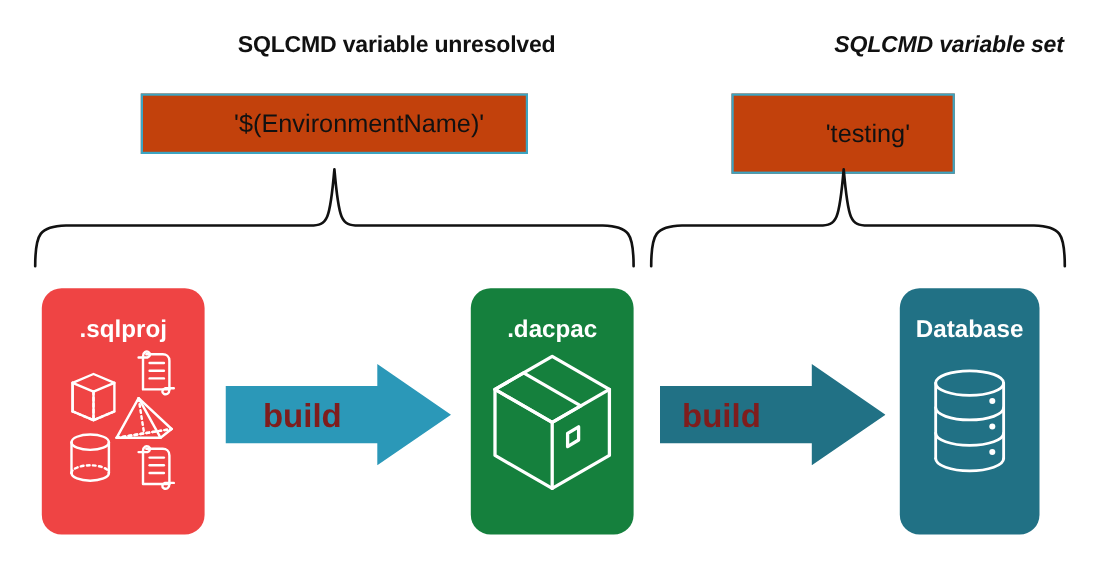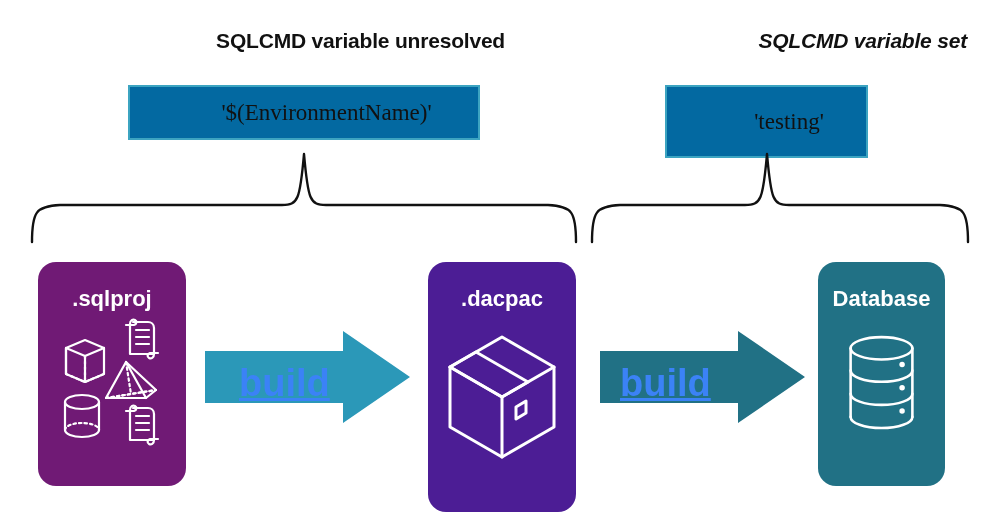--- a/index.html
+++ b/index.html
@@ -30,25 +30,25 @@
     white-space: nowrap;
   }
   #heading-left  { left: 105px; top: 29px; width: 400px; }
   #heading-right { left: 567px; top: 29px; width: 400px; font-style: italic; }
 
   
   .code-box {
     position: absolute;
     box-sizing: border-box;
     border: 2px solid #3ca4c1;
-    background: #0369a1;
+    background: #c2410c;
     display: flex;
     align-items: center;
     justify-content: center;
-    font-family: Liberation Serif, serif;
+    font-family: Liberation Sans, sans-serif;
     font-size: 23px;
     color: #111111;
     white-space: nowrap;
     padding-left: 45px;
   }
   #code-box-left  { left: 128px; top: 85px; width: 352px; height: 55px; }
   #code-box-right { left: 665px; top: 85px; width: 203px; height: 73px; }
 
   
   .brace-svg {
@@ -79,36 +79,35 @@
     white-space: nowrap;
   }
   .stage-art {
     position: absolute;
     left: 0;
     top: 0;
     width: 100%;
     height: 100%;
   }
 
-  #box-sqlproj  { left: 38px;  top: 262px; width: 148px; height: 224px; background: #701a75; }
-  #box-dacpac   { left: 428px; top: 262px; width: 148px; height: 250px; background: #4c1d95; }
+  #box-sqlproj  { left: 38px;  top: 262px; width: 148px; height: 224px; background: #ef4444; }
+  #box-dacpac   { left: 428px; top: 262px; width: 148px; height: 224px; background: #15803d; }
   #box-database { left: 818px; top: 262px; width: 127px; height: 224px; background: #217185; }
 
   
   .arrow {
     position: absolute;
   }
   .arrow-label {
     position: absolute;
     font-family: "Liberation Sans", sans-serif;
     font-weight: bold;
-    font-size: 38px;
-    color: #3b82f6;
-    white-space: nowrap;
-    text-decoration: underline;
+    font-size: 30px;
+    color: #7f1d1d;
+    white-space: nowrap;
   }
   #arrow-build  { left: 205px; top: 331px; width: 205px; height: 92px; }
   #arrow-deploy { left: 600px; top: 331px; width: 205px; height: 92px; }
   #arrow-build-label  { left: 239px; top: 362px; }
   #arrow-deploy-label { left: 620px; top: 362px; }
 </style>
 </head>
 <body>
 
 <div id="canvas">

